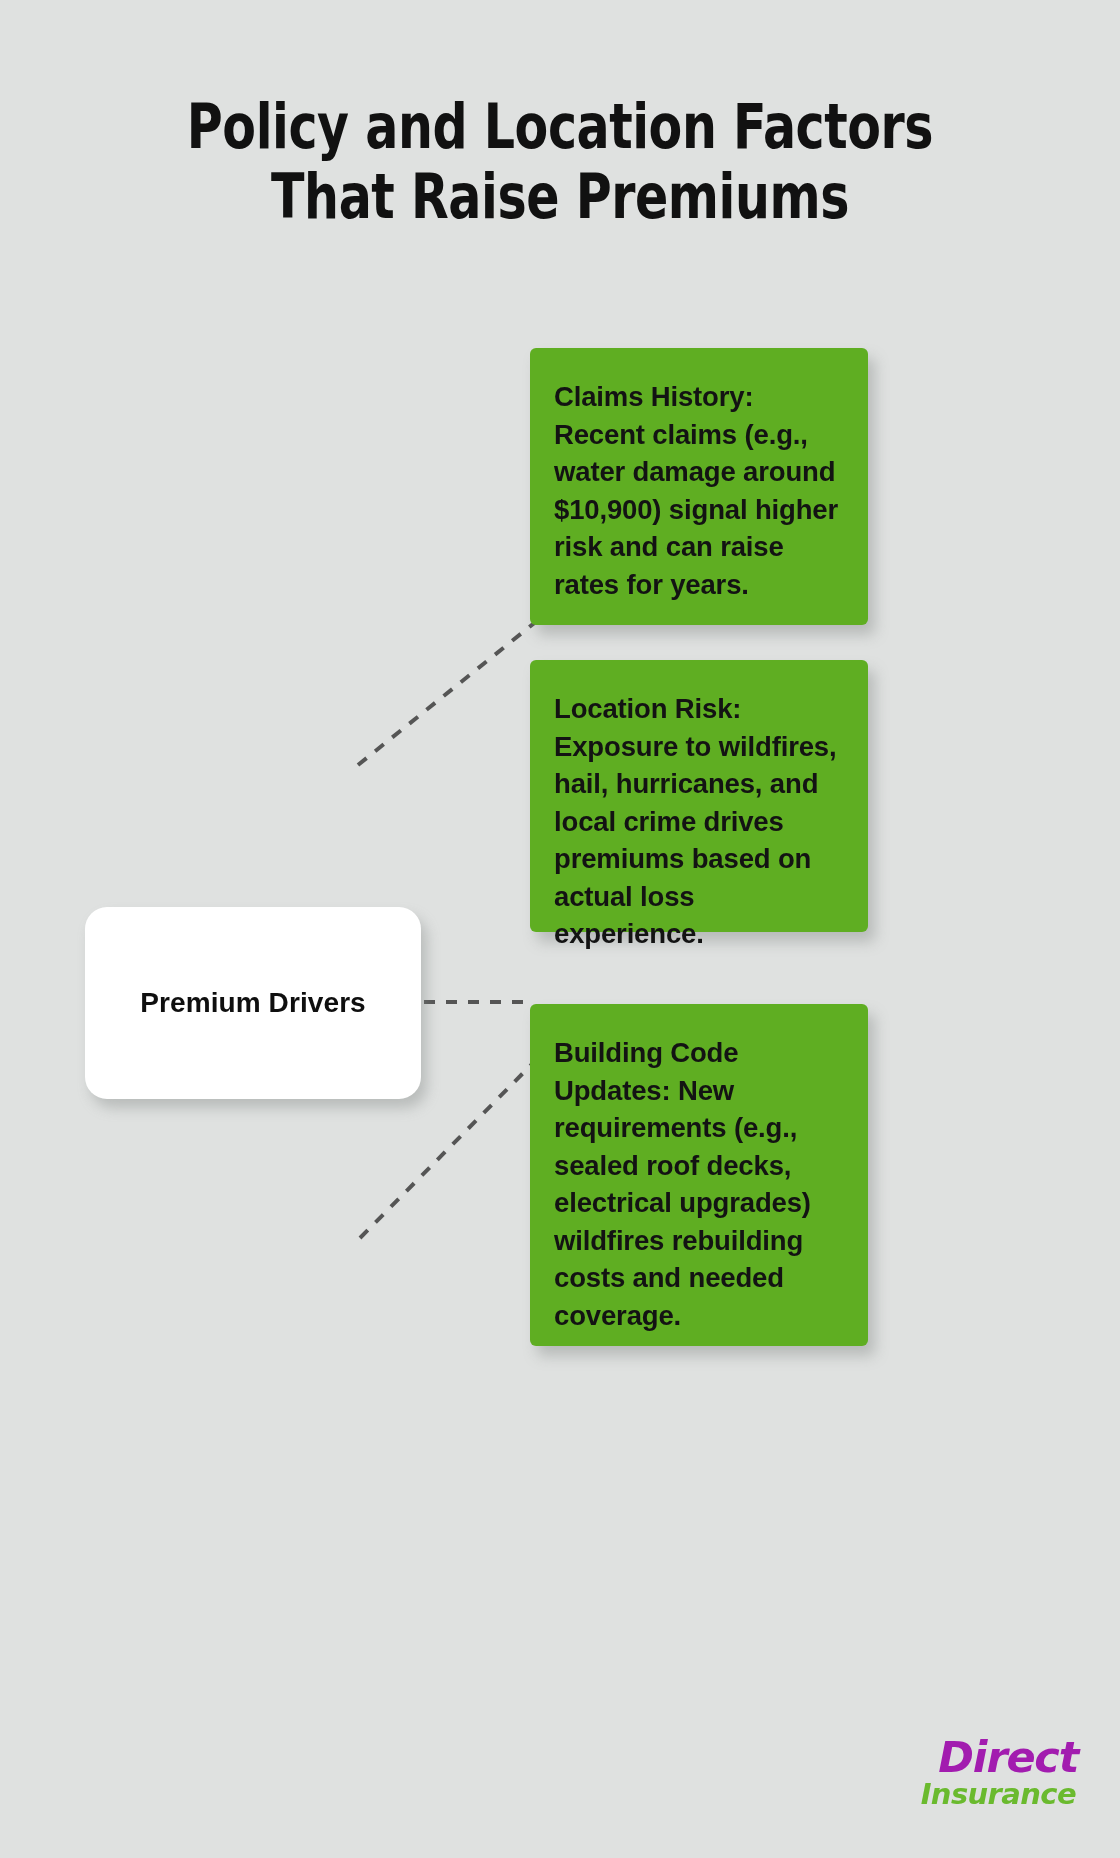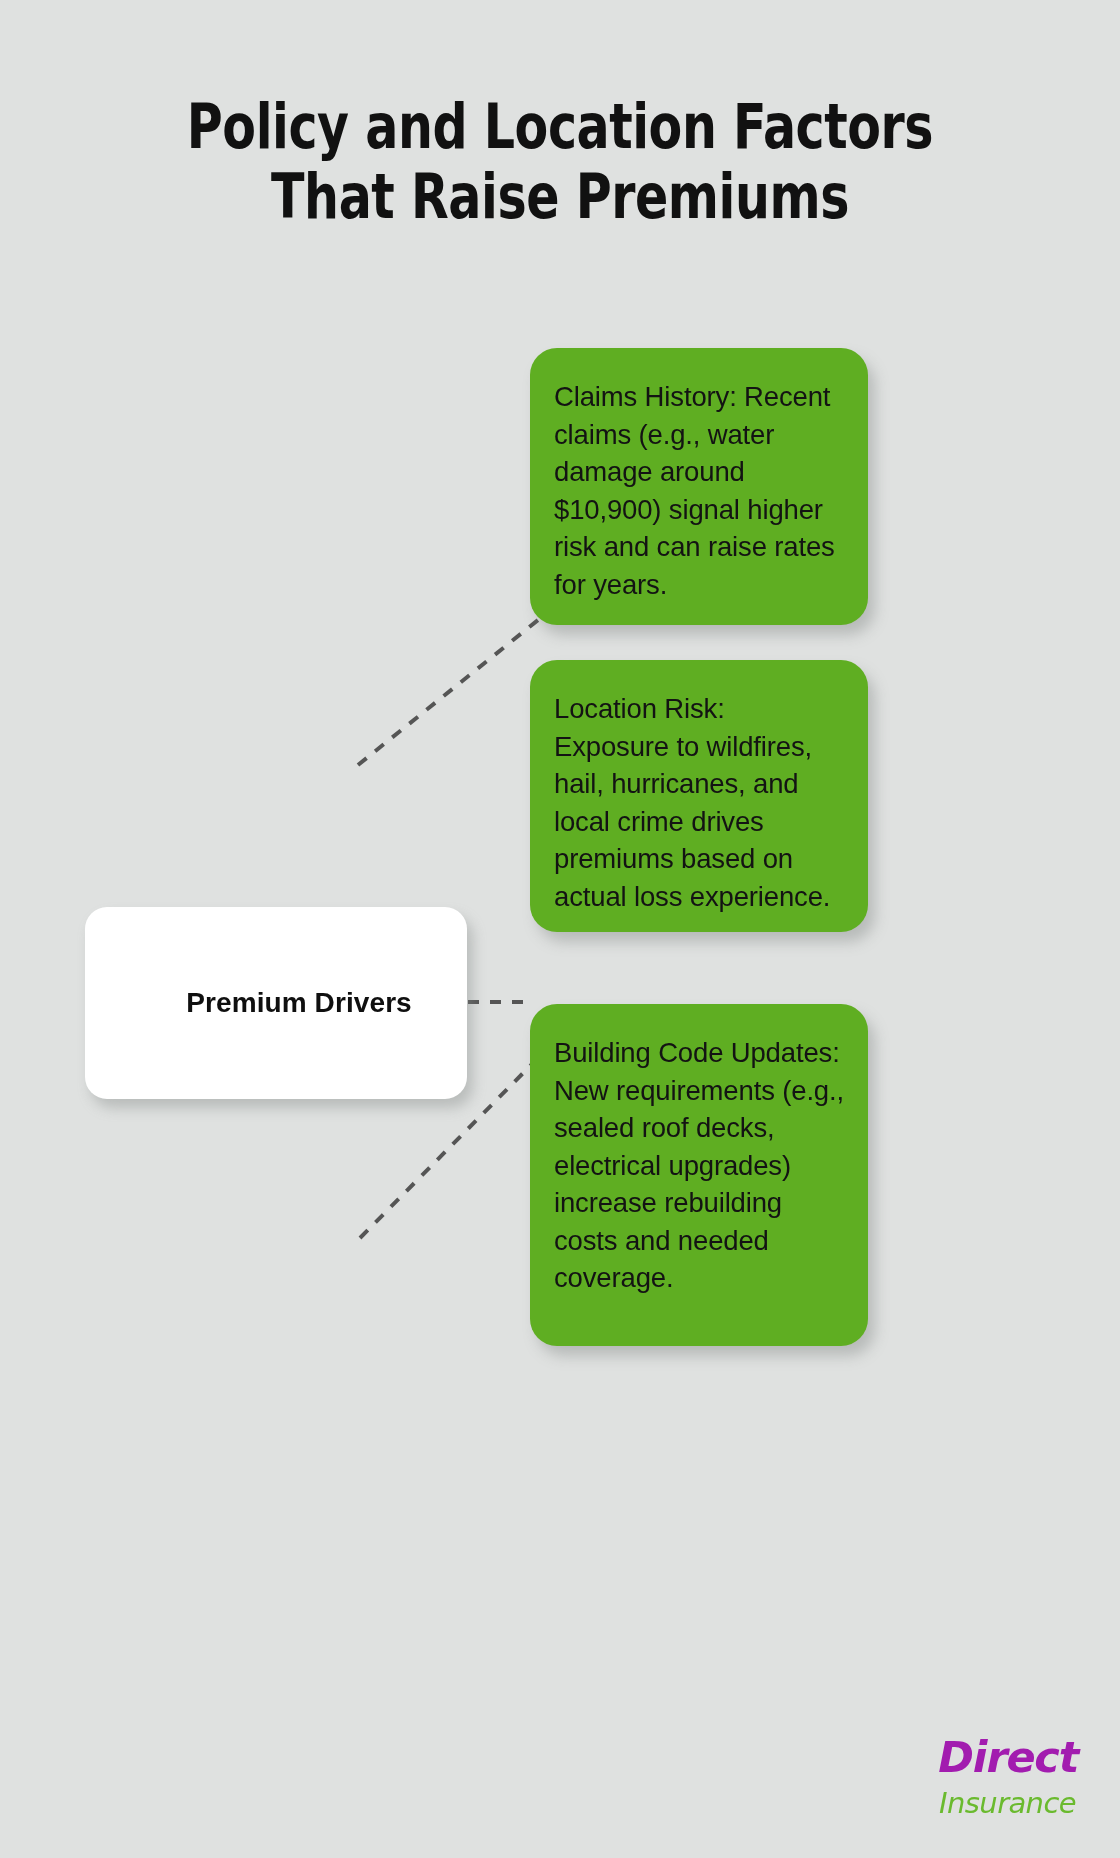--- a/index.html
+++ b/index.html
@@ -55,40 +55,40 @@
     left: 85px;
     top: 907px;
     width: 336px;
     height: 192px;
     background: #ffffff;
     border-radius: 22px;
     box-shadow: 6px 9px 13px rgba(130,135,133,0.40);
     display: flex;
     align-items: center;
     justify-content: center;
-    padding-left: 46px;
   }
   #hub .hub-label {
     font-family: "Liberation Sans", sans-serif;
     font-weight: bold;
     font-size: 28px;
     color: #0f0f0f;
     letter-spacing: 0.1px;
   }
 
   
   .card {
     position: absolute;
     left: 530px;
     width: 338px;
     background: #5fae22;
-    border-radius: 27px;
+    border-radius: 6px;
     box-shadow: 7px 10px 14px rgba(130,135,133,0.42);
     box-sizing: border-box;
     padding: 30px 24px 28px 24px;
+    font-weight: bold;
   }
   .card .card-text {
     font-family: "Liberation Sans", sans-serif;
     font-size: 27.5px;
     line-height: 1.365;
     color: #131313;
     letter-spacing: -0.15px;
   }
   #card-0 { top: 348px;  height: 277px; }
   #card-1 { top: 660px;  height: 272px; }
@@ -108,25 +108,25 @@
     font-style: italic;
     font-weight: bold;
     font-size: 43px;
     color: #a21caf;
     letter-spacing: -1.2px;
   }
   #logo .logo-secondary {
     display: block;
     font-family: "DejaVu Sans", "Liberation Sans", sans-serif;
     font-style: italic;
-    font-weight: normal;
+    font-weight: bold;
     font-size: 29px;
     color: #6aba2e;
     letter-spacing: -0.6px;
-    margin-top: 10px;
+    margin-top: 1px;
     margin-right: 2px;
   }
 </style>
 </head>
 <body>
 
 <div id="canvas">
 
   <div id="title">
     <span class="tline">Policy and Location Factors</span>
@@ -145,21 +145,21 @@
 
   <div class="card" id="card-0">
     <div class="card-text">Claims History: Recent claims (e.g., water damage around $10,900) signal higher risk and can raise rates for years.</div>
   </div>
 
   <div class="card" id="card-1">
     <div class="card-text">Location Risk: Exposure to wildfires, hail, hurricanes, and local crime drives premiums based on actual loss experience.</div>
   </div>
 
   <div class="card" id="card-2">
-    <div class="card-text">Building Code Updates: New requirements (e.g., sealed roof decks, electrical upgrades) increase rebuilding costs and needed coverage.</div>
+    <div class="card-text">Building Code Updates: New requirements (e.g., sealed roof decks, electrical upgrades) wildfires rebuilding costs and needed coverage.</div>
   </div>
 
   <div id="logo">
     <span class="logo-primary">Direct</span>
     <span class="logo-secondary">Insurance</span>
   </div>
 
 </div>
 
 </body></html>

